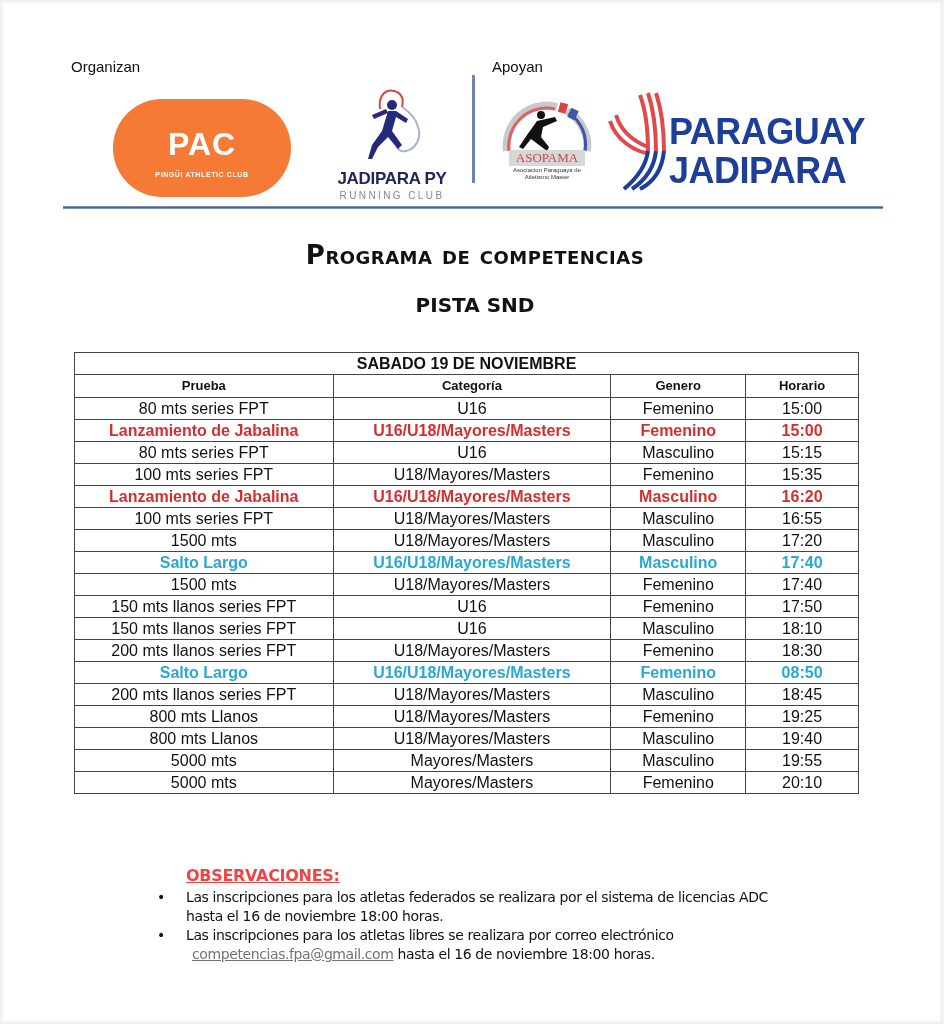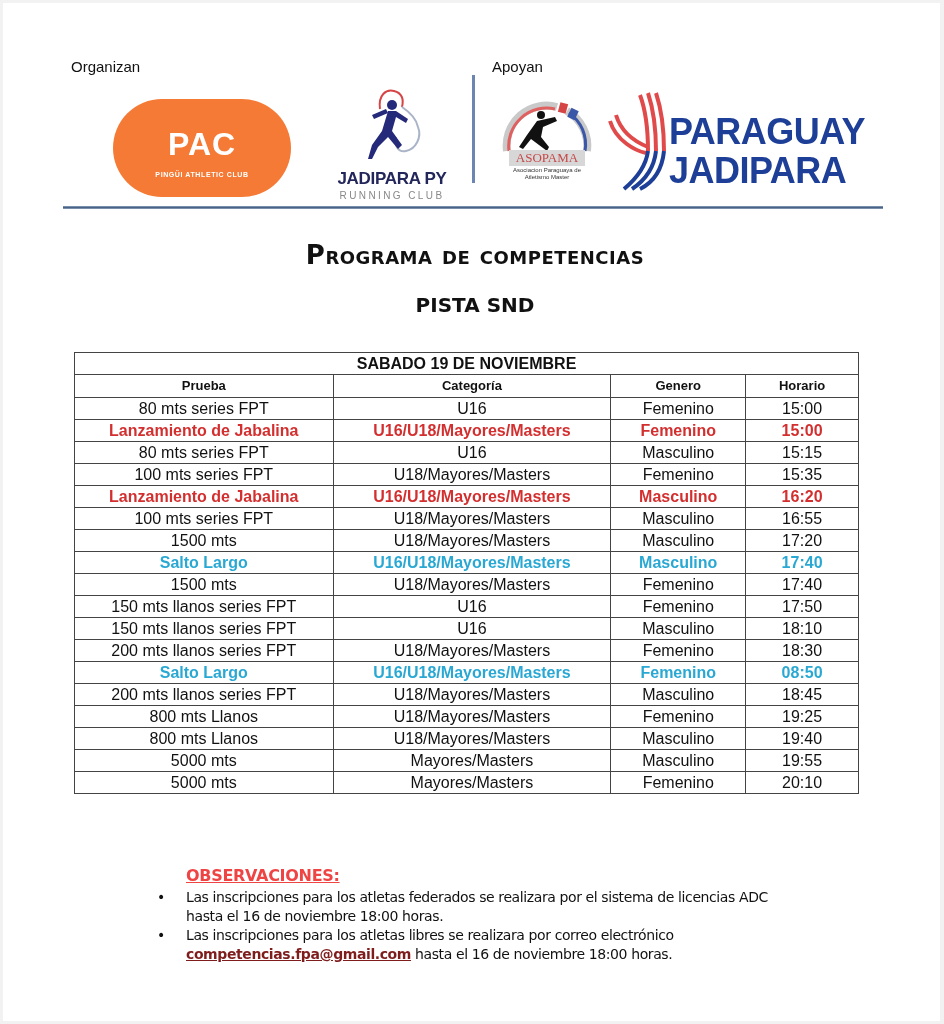--- a/index.html
+++ b/index.html
@@ -46,21 +46,21 @@
     table.sched .date-row td { font-weight: bold; font-size: 16px; height: 21px; }
     table.sched th { font-weight: bold; font-size: 13px; height: 22px; }
     col.c1 { width: 259px; } col.c2 { width: 278px; } col.c3 { width: 135px; } col.c4 { width: 113px; }
     tr.red td { color: #d32f2f; font-weight: bold; }
     tr.cyan td { color: #29a8d3; font-weight: bold; }
 
     .obs { position: absolute; left: 183px; top: 863px; font-family: "DejaVu Sans", sans-serif; font-weight: bold; font-size: 16px; color: #ef4444; text-decoration: underline; letter-spacing: -0.3px; }
     .bullets { position: absolute; left: 152px; top: 885px; width: 720px; font-family: "DejaVu Sans", sans-serif; font-size: 14px; color: #111; line-height: 19px; letter-spacing: -0.4px; }
     .bullets .item { position: relative; padding-left: 31px; }
     .bullets .dot { position: absolute; left: 2px; top: 0; }
-    .bullets a { color: #7f1d1d; font-weight: bold; text-decoration: underline; }
+    .bullets a { color: #737373; font-weight: normal; text-decoration: underline; margin-left: 6px; }
   </style>
 </head>
 <body>
 
 <div class="page">
 
   <div class="label-small" id="lbl-org">Organizan</div>
   <div class="label-small" id="lbl-apoy">Apoyan</div>
 
   <div class="pac">

